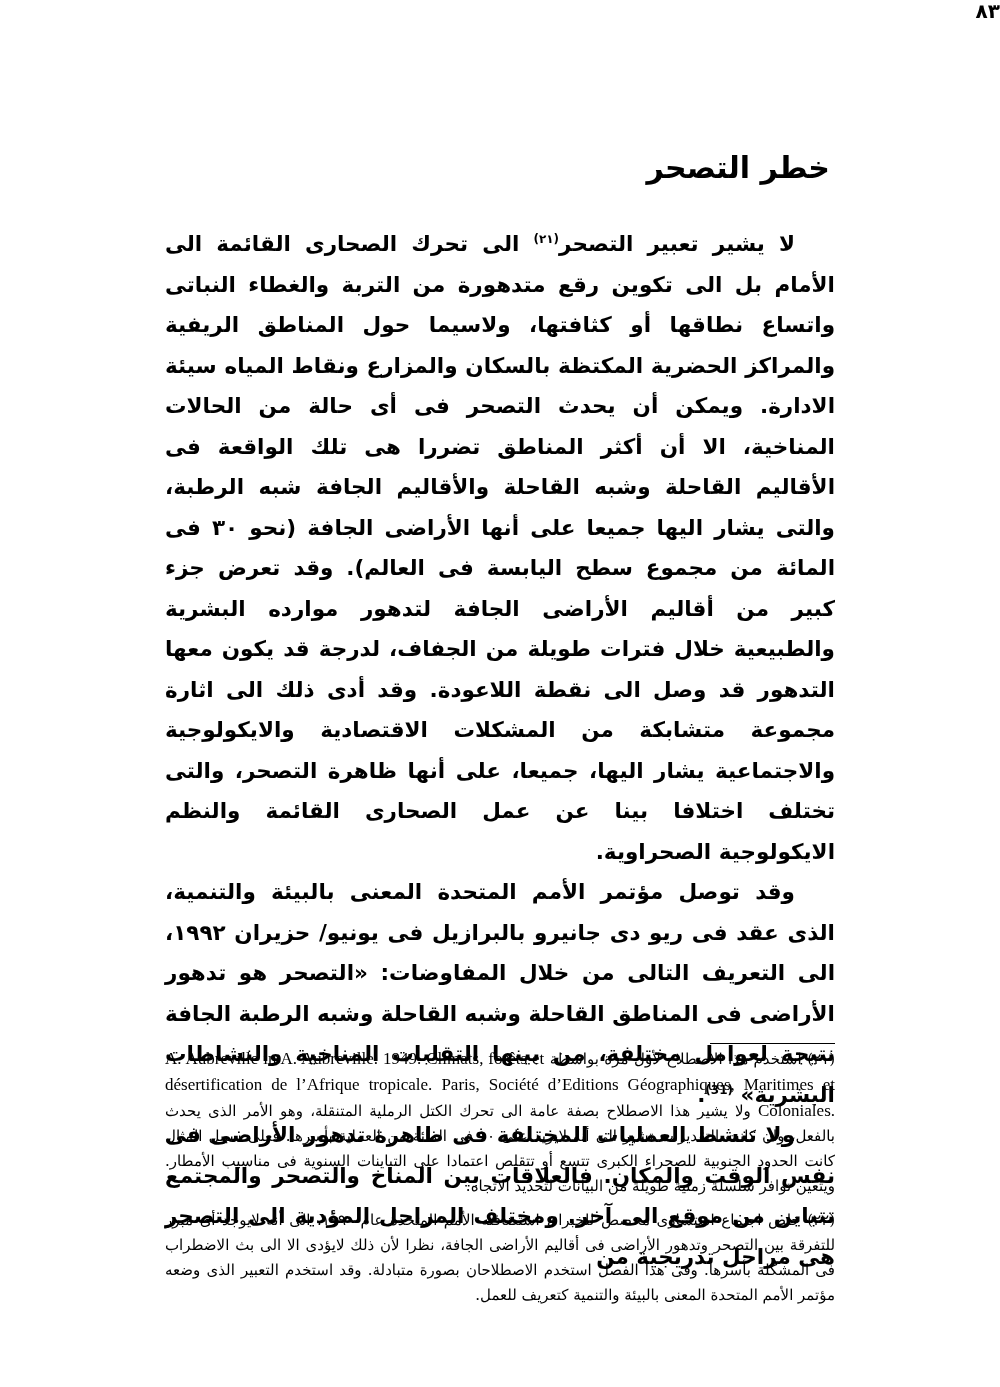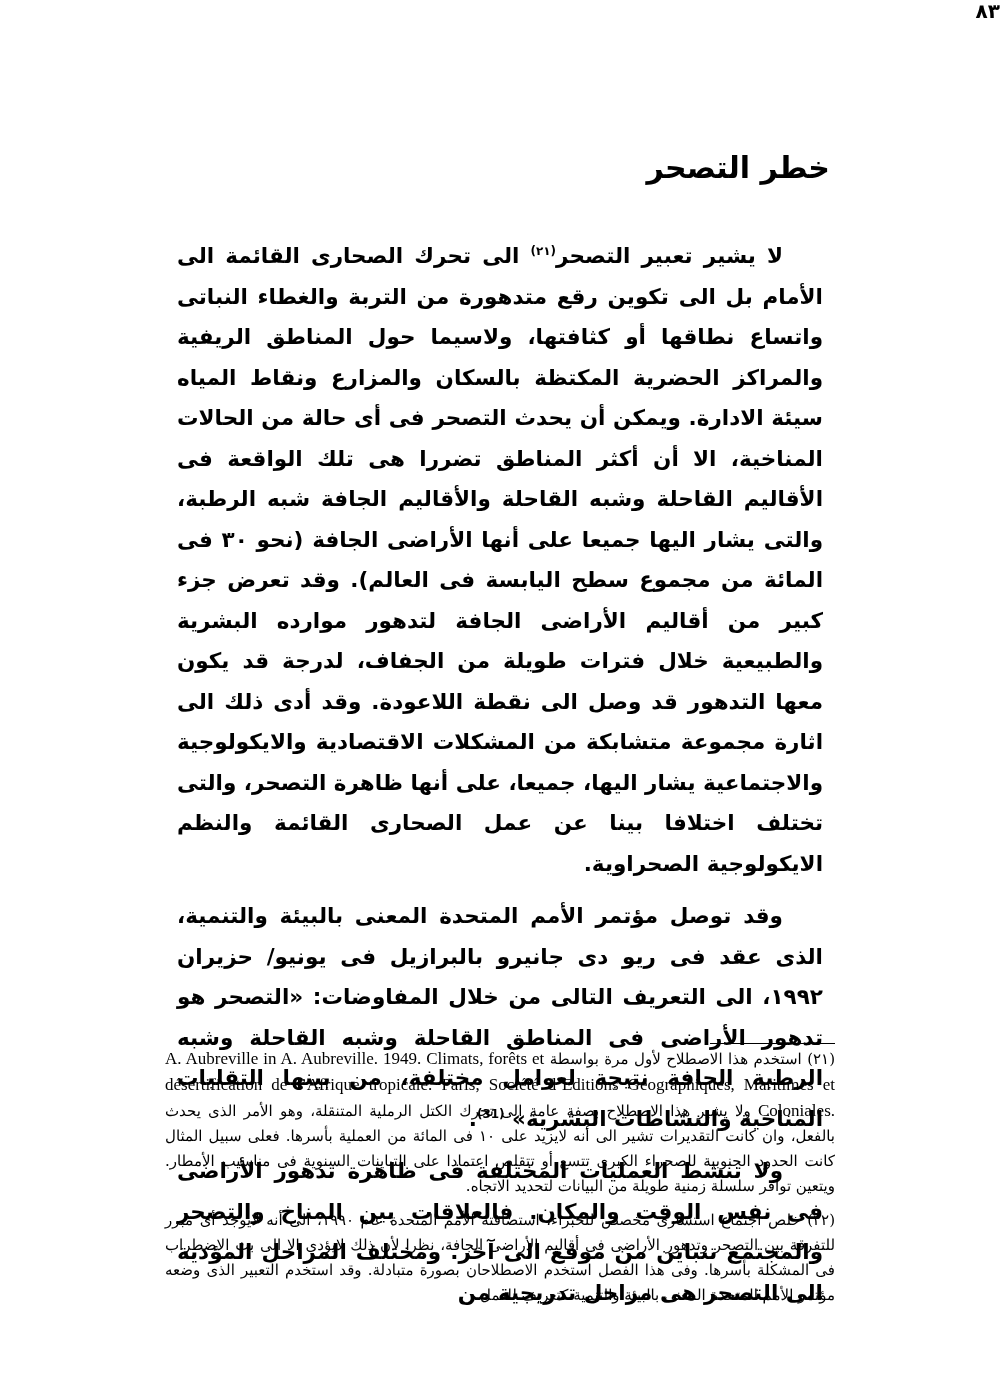--- a/index.html
+++ b/index.html
@@ -41,21 +41,21 @@
       top: 224px;
       left: 165px;
       width: 670px;
       direction: rtl;
       text-align: justify;
       font-size: 21.5px;
       line-height: 40.5px;
       font-weight: bold;
     }
     .body-text p {
-      margin: 12px;
+      margin: 0;
       text-indent: 40px;
     }
     sup {
       font-size: 12px;
       line-height: 0;
       vertical-align: super;
     }
     .footnote-rule {
       position: absolute;
       top: 1043px;

